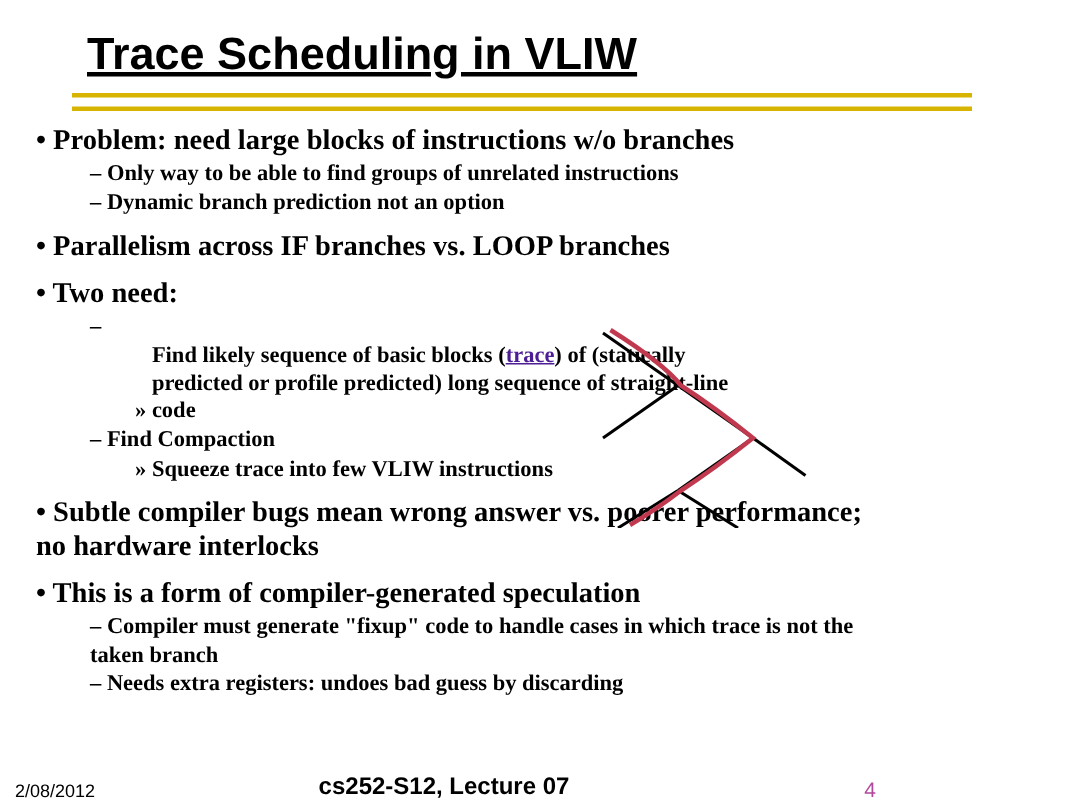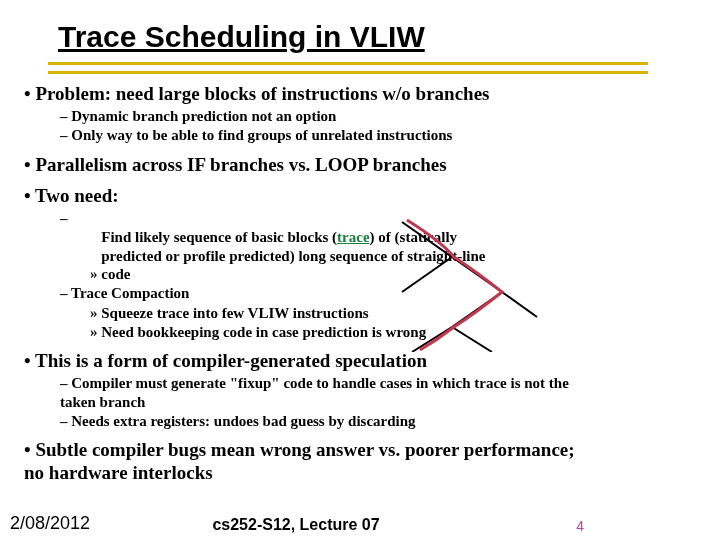--- a/index.html
+++ b/index.html
@@ -47,33 +47,33 @@
   ul { margin: 0; padding: 0; list-style: none; }
   .lvl1 > li { font-size: 19px; margin-top: 8px; font-family: Liberation Serif, serif; }
   .lvl1 > li::before { content: "• "; }
   .lvl2 { margin-left: 36px; margin-top: 2px; }
   .lvl2 > li { font-size: 15px; margin-top: 1px; }
   .lvl2 > li::before { content: "– "; }
   .lvl3 { margin-left: 30px; margin-top: 1px; }
   .lvl3 > li { font-size: 15px; margin-top: 1px; }
   .lvl3 > li::before { content: "» "; }
   .narrow { max-width: 410px; display: inline-block; }
-  .trace-link { color: #15803d; text-decoration: underline; }
+  .trace-link { color: #4c1d95; text-decoration: underline; }
   .figure {
     position: absolute;
     right: 50px;
     top: 212px;
     width: 160px;
     height: 140px;
   }
   .footer-left {
     position: absolute;
     left: 10px;
     bottom: 6px;
-    font-size: 18px;
+    font-size: 12px;
     font-weight: normal;
   }
   .footer-center {
     position: absolute;
     left: 0;
     right: 0;
     bottom: 6px;
     text-align: center;
     font-size: 16px;
     font-weight: bold;
@@ -93,54 +93,53 @@
 <div class="slide">
 
   <div class="title">Trace Scheduling in VLIW</div>
   <div class="rule"></div>
 
   <div class="content">
     <ul class="lvl1">
       <li>
         <span>Problem: need large blocks of instructions w/o branches</span>
         <ul class="lvl2">
+          <li>Only way to be able to find groups of unrelated instructions</li>
           <li>Dynamic branch prediction not an option</li>
-          <li>Only way to be able to find groups of unrelated instructions</li>
         </ul>
       </li>
       <li>Parallelism across IF branches vs. LOOP branches</li>
       <li>
         <span>Two need:</span>
         <ul class="lvl2">
           <li>
             <ul class="lvl3">
               <li>
                 <span class="narrow">
                   <span>Find likely sequence of basic blocks (</span><span class="trace-link">trace</span><span>) of (statically predicted or profile predicted) long sequence of straight-line code</span>
                 </span>
               </li>
             </ul>
           </li>
           <li>
-            <span>Trace Compaction</span>
+            <span>Find Compaction</span>
             <ul class="lvl3">
               <li>Squeeze trace into few VLIW instructions</li>
-              <li>Need bookkeeping code in case prediction is wrong</li>
             </ul>
           </li>
         </ul>
       </li>
+      <li>Subtle compiler bugs mean wrong answer vs. poorer performance; no hardware interlocks</li>
       <li>
         <span>This is a form of compiler-generated speculation</span>
         <ul class="lvl2">
           <li>Compiler must generate "fixup" code to handle cases in which trace is not the taken branch</li>
           <li>Needs extra registers: undoes bad guess by discarding</li>
         </ul>
       </li>
-      <li>Subtle compiler bugs mean wrong answer vs. poorer performance; no hardware interlocks</li>
     </ul>
   </div>
 
   <div class="figure">
     <svg viewBox="0 0 160 140" width="160" height="140">
       <g stroke="#000" stroke-width="2" fill="none">
         <line x1="20" y1="10" x2="70" y2="45"></line>
         <line x1="70" y1="45" x2="20" y2="80"></line>
         <line x1="70" y1="45" x2="120" y2="80"></line>
         <line x1="120" y1="80" x2="70" y2="115"></line>

